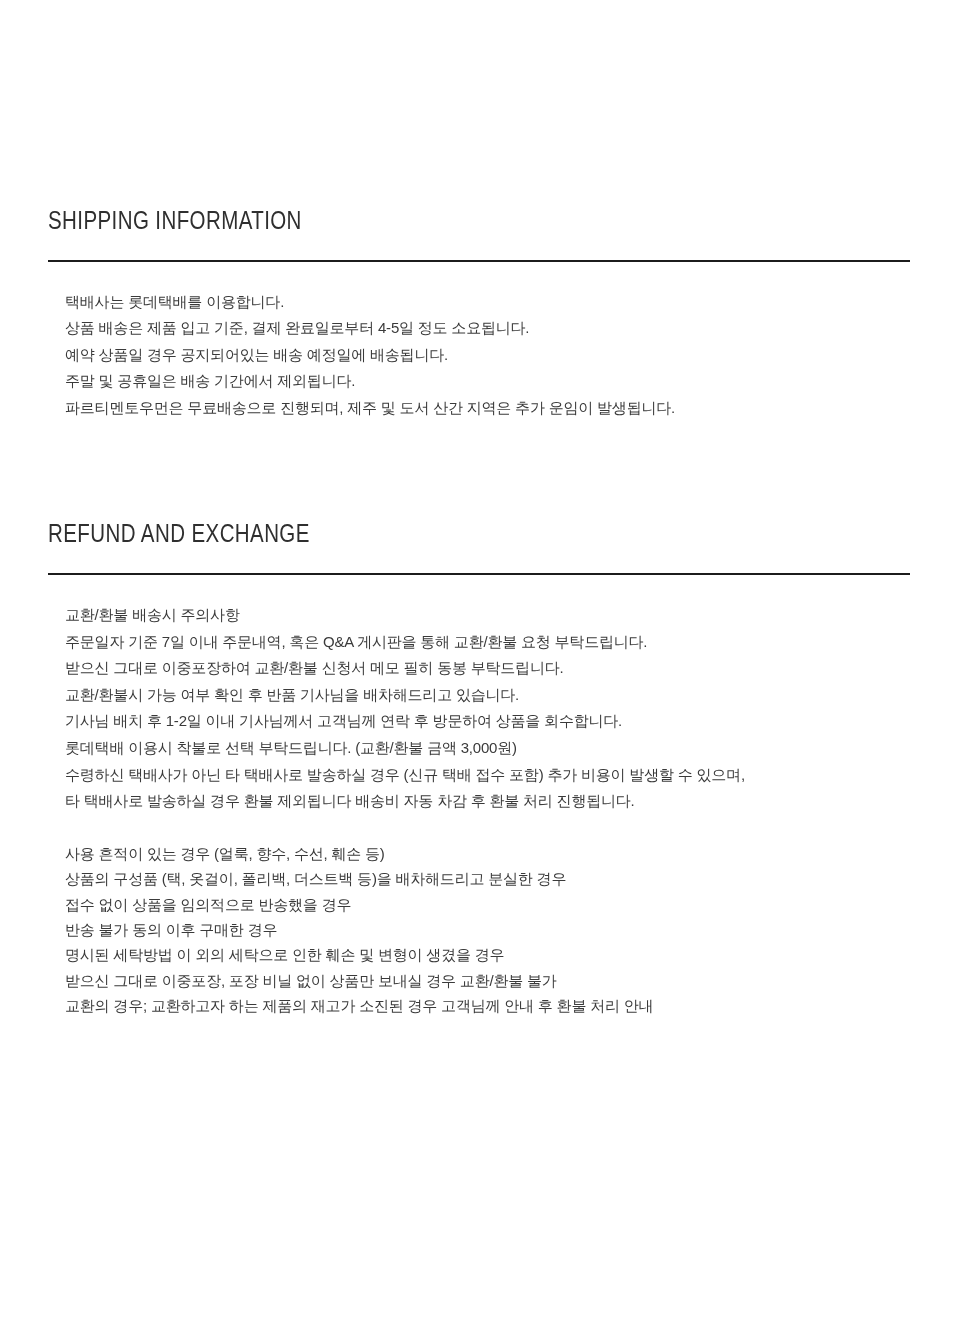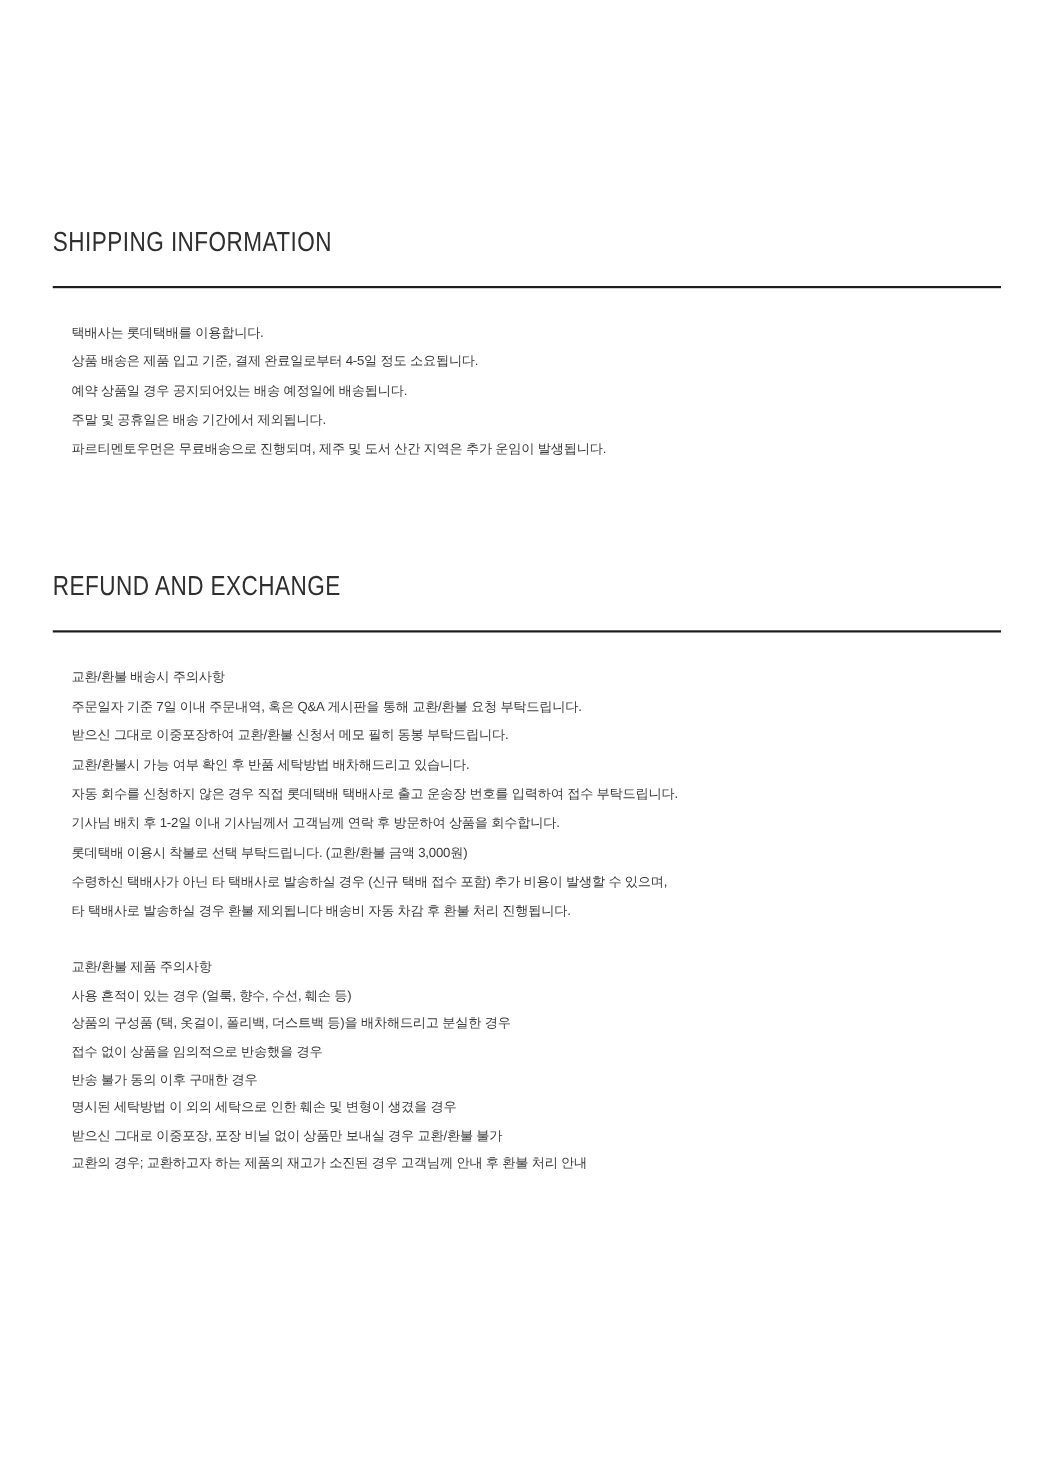--- a/index.html
+++ b/index.html
@@ -33,21 +33,21 @@
   }
   .section-rule {
     height: 0;
     border: none;
     border-top: 2px solid #1c1c1c;
     margin: 4px 0 0 0;
     width: 100%;
   }
   .policy-block {
     margin: 27px 0 0 17px;
-    font-size: 12px;
+    font-size: 15px;
     line-height: 26.6px;
     color: #3a3a3a;
     letter-spacing: -0.2px;
   }
   .policy-block.tight { line-height: 25.4px; }
   .group-gap { margin-top: 26px; }
   .text-line { white-space: nowrap; }
   .footer {
     margin-top: 218px;
     text-align: center;
@@ -82,29 +82,27 @@
       </div>
     </section>
 
     <section class="section-refund">
       <h2 class="section-title">REFUND AND EXCHANGE</h2>
       <hr class="section-rule">
       <div class="policy-block">
         <div class="text-line">교환/환불 배송시 주의사항</div>
         <div class="text-line">주문일자 기준 7일 이내 주문내역, 혹은 Q&amp;A 게시판을 통해 교환/환불 요청 부탁드립니다.</div>
         <div class="text-line">받으신 그대로 이중포장하여 교환/환불 신청서 메모 필히 동봉 부탁드립니다.</div>
-        <div class="text-line">교환/환불시 가능 여부 확인 후 반품 세탁방법 배차해드리고 있습니다.</div>
-        <div class="text-line">자동 회수를 신청하지 않은 경우 직접 롯데택배 택배사로 출고 운송장 번호를 입력하여 접수 부탁드립니다.</div>
+        <div class="text-line">교환/환불시 가능 여부 확인 후 반품 기사님을 배차해드리고 있습니다.</div>
         <div class="text-line">기사님 배치 후 1-2일 이내 기사님께서 고객님께 연락 후 방문하여 상품을 회수합니다.</div>
         <div class="text-line">롯데택배 이용시 착불로 선택 부탁드립니다. (교환/환불 금액 3,000원)</div>
         <div class="text-line">수령하신 택배사가 아닌 타 택배사로 발송하실 경우 (신규 택배 접수 포함) 추가 비용이 발생할 수 있으며,</div>
         <div class="text-line">타 택배사로 발송하실 경우 환불 제외됩니다 배송비 자동 차감 후 환불 처리 진행됩니다.</div>
       </div>
       <div class="policy-block tight group-gap">
-        <div class="text-line">교환/환불 제품 주의사항</div>
         <div class="text-line">사용 흔적이 있는 경우 (얼룩, 향수, 수선, 훼손 등)</div>
         <div class="text-line">상품의 구성품 (택, 옷걸이, 폴리백, 더스트백 등)을 배차해드리고 분실한 경우</div>
         <div class="text-line">접수 없이 상품을 임의적으로 반송했을 경우</div>
         <div class="text-line">반송 불가 동의 이후 구매한 경우</div>
         <div class="text-line">명시된 세탁방법 이 외의 세탁으로 인한 훼손 및 변형이 생겼을 경우</div>
         <div class="text-line">받으신 그대로 이중포장, 포장 비닐 없이 상품만 보내실 경우 교환/환불 불가</div>
         <div class="text-line">교환의 경우; 교환하고자 하는 제품의 재고가 소진된 경우 고객님께 안내 후 환불 처리 안내</div>
       </div>
     </section>
 

